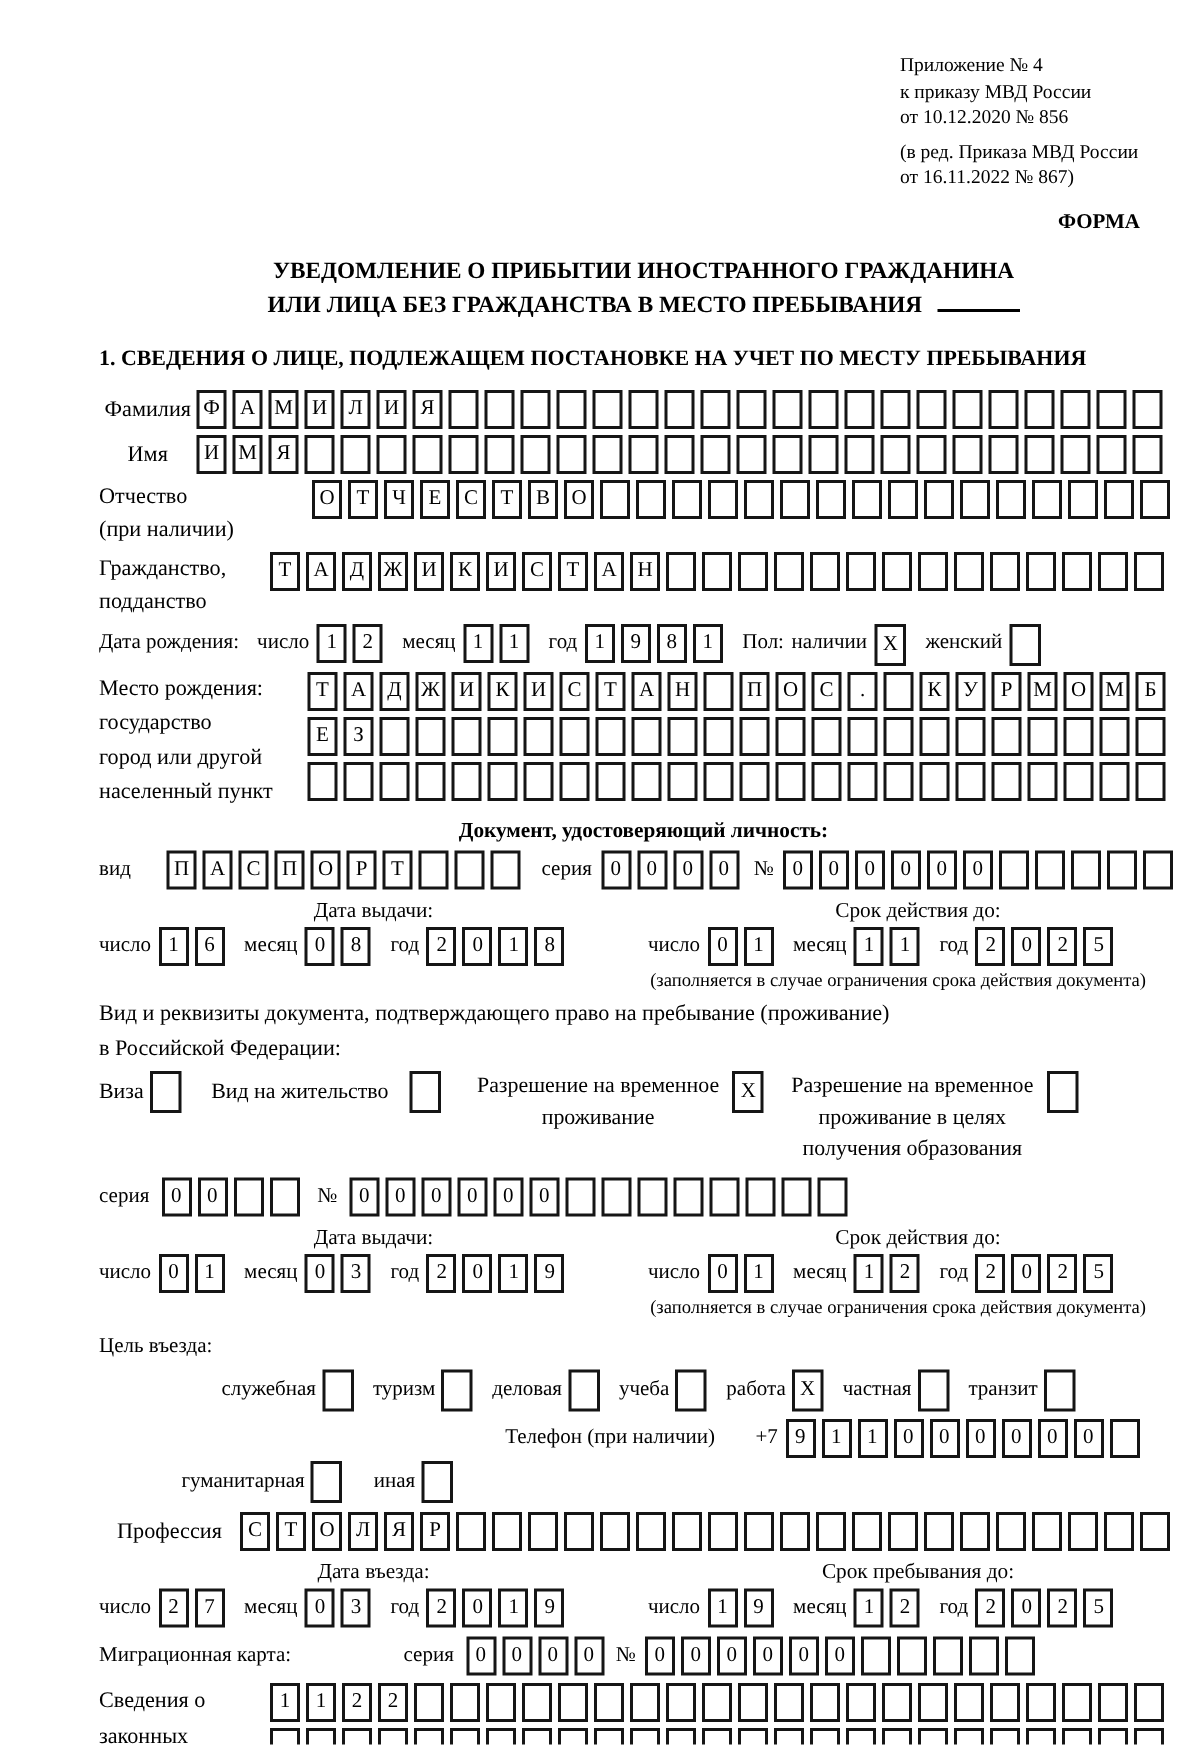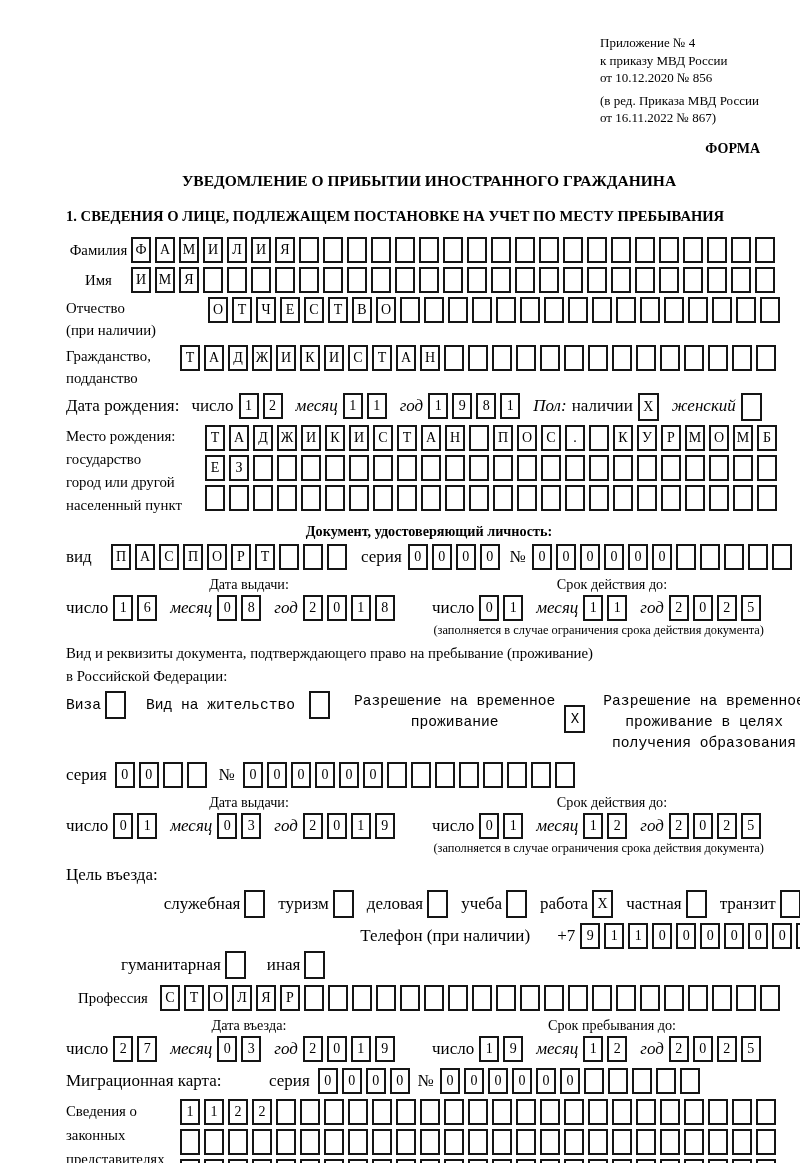--- a/index.html
+++ b/index.html
@@ -22,42 +22,42 @@
 
   
   .frow{display:flex;align-items:flex-start;margin-top:4px;}
   .flabel{font-size:14.8px;line-height:26px;flex:none;text-align:center;}
   .mllabel{font-size:14.8px;line-height:22px;flex:none;}
   .cells{display:inline-flex;flex:none;}
   .cell{box-sizing:border-box;flex:none;width:20px;height:26px;margin-right:4px;
     border:2px solid #151515;display:inline-flex;align-items:center;justify-content:center;
     font-size:14px;background:#fff;}
   .cbx .cell{width:21px;height:28px;}
-  .dl{font-size:17px;line-height:26px;flex:none;margin-right:5px;}
-  .ml{margin-left:9px;font-style:italic;}
+  .dl{font-size:14px;line-height:26px;flex:none;margin-right:5px;}
+  .ml{margin-left:9px;}
   .stack > .cells{display:flex;margin-bottom:4px;}
 
   
   .doc-head{text-align:center;font-weight:bold;font-size:14.2px;margin-top:6px;}
 
   
   .datecols{display:flex;margin-top:5px;}
   .datecol{flex:none;}
   .datecol.left{width:366px;}
   .datecol.right{flex:1;}
   .datetitle{text-align:center;font-size:14.2px;line-height:18px;}
   .dateline{display:flex;align-items:flex-start;margin-top:2px;}
   .note{font-size:12.4px;line-height:16px;}
   .note-right{text-align:right;padding-right:28px;margin-top:1px;}
 
   .ptext{font-size:14.8px;line-height:21px;margin-top:5px;}
 
   
   .opts{display:flex;align-items:flex-start;margin-top:4px;}
-  .opt{display:flex;align-items:flex-end;flex:none;font-family:Liberation Mono, monospace;}
+  .opt{display:flex;align-items:flex-start;flex:none;}
   .opt-label{font-size:14.6px;line-height:21px;}
   .opt-label.center{text-align:center;}
   .opt .cbx{margin-left:9px;}
 
   .inl{display:flex;align-items:flex-start;flex-wrap:nowrap;}
   .po{display:flex;align-items:center;flex:none;margin-right:9px;margin-top:28px;}
   .po .dl{margin-right:4px;}
 
   .note-center{margin-left:92px;margin-top:3px;font-size:13px;}
 </style>
@@ -70,20 +70,21 @@
     <div>Приложение № 4</div>
     <div>к приказу МВД России</div>
     <div>от 10.12.2020 № 856</div>
     <div class="gap">(в ред. Приказа МВД России</div>
     <div>от 16.11.2022 № 867)</div>
   </div>
   <div class="form-label">ФОРМА</div>
 
   <div class="title">
     <div>УВЕДОМЛЕНИЕ О ПРИБЫТИИ ИНОСТРАННОГО ГРАЖДАНИНА</div>
+    <div><span>ИЛИ ЛИЦА БЕЗ ГРАЖДАНСТВА В МЕСТО ПРЕБЫВАНИЯ</span><span class="blank-line"></span></div>
   </div>
 
   <div class="sec-head">1. СВЕДЕНИЯ О ЛИЦЕ, ПОДЛЕЖАЩЕМ ПОСТАНОВКЕ НА УЧЕТ ПО МЕСТУ ПРЕБЫВАНИЯ</div>
 
   <div class="frow" style="margin-top:12px;">
     <span class="flabel" style="width:65px;">Фамилия</span>
     <span class="cells">
         <span class="cell">Ф</span>
         <span class="cell">А</span>
         <span class="cell">М</span>

